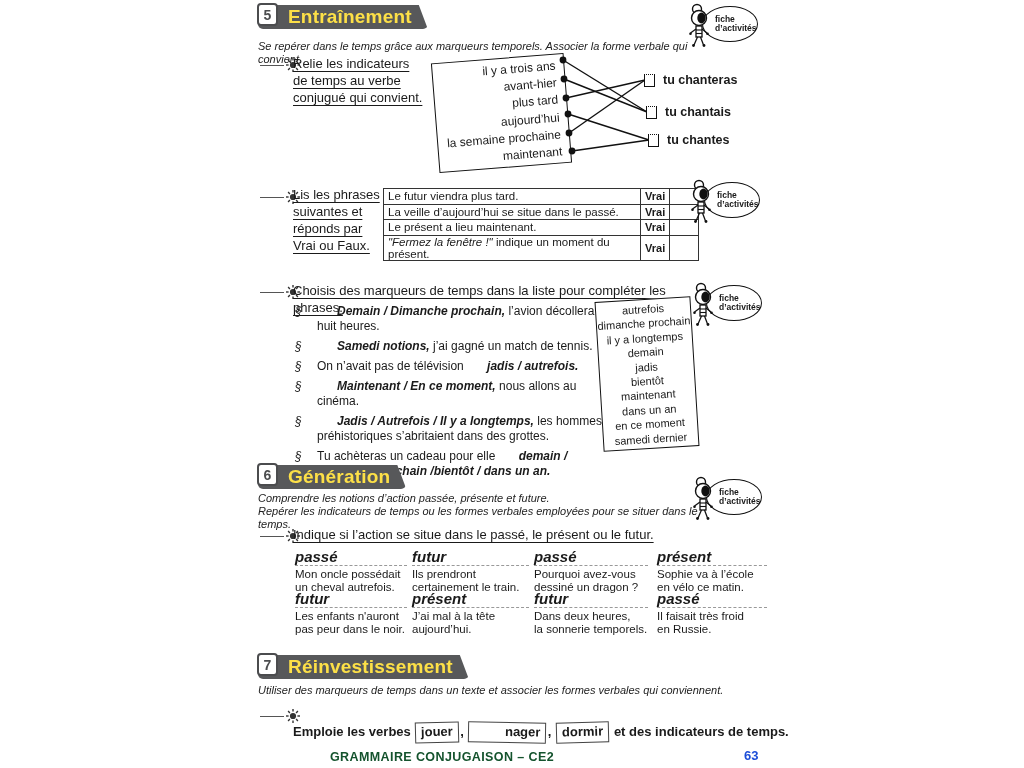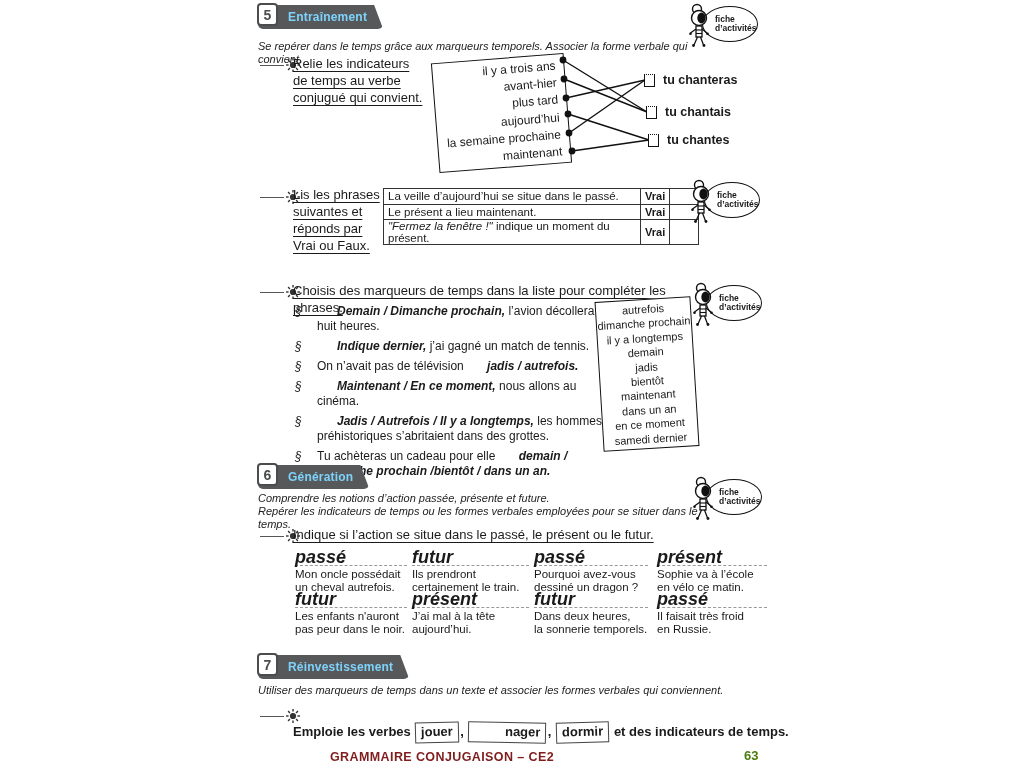--- a/index.html
+++ b/index.html
@@ -2,22 +2,22 @@
 <html><head>
 <meta charset="utf-8">
 <style>
   * { margin:0; padding:0; box-sizing:border-box; }
   html,body { width:1024px; height:768px; background:#ffffff; overflow:hidden;
               font-family:"Liberation Sans", sans-serif; color:#1a1a1a; }
   .abs { position:absolute; }
 
   
   .sec-head { position:absolute; height:24px; }
-  .sec-banner { display:inline-block; background:#57585a; color:#7dd3fc; font-weight:bold;
-    font-size:12px; line-height:24px; padding:0 16px 0 30px; border-radius:5px;
+  .sec-banner { display:inline-block; background:#57585a; color:#fde047; font-weight:bold;
+    font-size:19px; line-height:24px; padding:0 16px 0 30px; border-radius:5px;
     clip-path:polygon(0 0, calc(100% - 9px) 0, 100% 100%, 0 100%); letter-spacing:.2px; }
   .sec-num { position:absolute; left:-1px; top:-2px; z-index:2; background:#fff;
     border:2.4px solid #4b4c4e; border-radius:4px; width:21px; height:23px;
     display:flex; align-items:center; justify-content:center;
     font-weight:bold; font-size:14px; color:#4b4c4e; }
 
   .subtitle { font-style:italic; font-size:11px; line-height:13px; color:#222; }
 
   
   .bullet { position:absolute; display:flex; align-items:center; }
@@ -51,21 +51,21 @@
   .ex3-item { display:flex; font-size:12px; line-height:15px; margin-bottom:5px; }
   .ex3-item .mk { width:22px; flex:0 0 22px; font-style:italic; font-size:12px; color:#222; }
   .bi { font-weight:bold; font-style:italic;margin-left:20px; }
   .word-box { position:absolute; left:599px; top:299px; width:96px; height:150px;
     border:1.6px solid #111; transform:rotate(-3.5deg); background:#fff;
     display:flex; flex-direction:column; justify-content:center; }
   .word-box span { text-align:center; font-size:11px; line-height:14.4px; white-space:nowrap; }
 
   
   .eval-cell { position:absolute; }
-  .eval-answer { font-style:italic; font-weight:bold; font-size:18px; line-height:14px;
+  .eval-answer { font-style:italic; font-weight:bold; font-size:15px; line-height:14px;
     border-bottom:1.3px dashed #999; padding-bottom:1px; }
   .eval-sentence { font-size:11.5px; line-height:13px; margin-top:2px; }
 
   
   .ex5 { position:absolute; left:293px; top:704px; font-weight:bold; font-size:13px; line-height:18px; }
   .vbox { display:inline-block; border:1.3px solid #444; padding:0 5px 1px 5px; margin:0 1px; background:#fff; }
   .vbox.r1 { transform:rotate(-1.5deg); }
   .vbox.r2 { transform:rotate(1deg);padding-left:36px; }
 
   
@@ -73,22 +73,22 @@
   .fiche .bubble { position:absolute; left:14px; top:4px; width:56px; height:36px;
     border:1.6px solid #111; border-radius:50%; background:#fff;
     display:flex; flex-direction:column; justify-content:center; padding-left:12px; }
   .fiche .bubble span { font-size:8.5px; font-weight:bold; line-height:9.5px; white-space:nowrap; }
   .fiche svg { position:absolute; left:0; top:0; z-index:2; }
 
   
   .footer-brand { position:absolute; left:253px; top:772px; border:1.4px solid #999;
     border-radius:9px; padding:0 8px 1px 8px; font-weight:bold; font-size:11px; color:#555; }
   .footer-title { position:absolute; left:330px; top:750px; font-weight:bold;
-    font-size:12.5px; color:#7f1d1d; letter-spacing:.4px; }
-  .footer-page { position:absolute; left:744px; top:748px; font-weight:bold; font-size:13px; color:#4d7c0f; }
+    font-size:12.5px; color:#14532d; letter-spacing:.4px; }
+  .footer-page { position:absolute; left:744px; top:748px; font-weight:bold; font-size:13px; color:#1d4ed8; }
 </style>
 </head>
 <body>
 
 <div class="sec-head" style="left:258px; top:5px;">
   <span class="sec-num">5</span>
   <span class="sec-banner">Entraînement</span>
 </div>
 <div class="abs subtitle" style="left:258px; top:32px; width:470px;margin-top:8px;">Se repérer dans le temps grâce aux marqueurs temporels. Associer la forme verbale qui convient.</div>
 
@@ -192,20 +192,25 @@
 </div>
 <div class="prompt" style="left:293px; top:186px; width:110px;">
   <span>Lis les phrases</span><br>
   <span>suivantes et</span><br>
   <span>réponds par</span><br>
   <span>Vrai ou Faux.</span>
 </div>
 
 <table class="vf-table">
   <tbody>
+      <tr>
+    <td class="s"><span class="it"></span><span>Le futur viendra plus tard.</span></td>
+    <td class="v">Vrai</td>
+    <td class="f"></td>
+  </tr>
   <tr>
     <td class="s"><span class="it"></span><span>La veille d’aujourd’hui se situe dans le passé.</span></td>
     <td class="v">Vrai</td>
     <td class="f"></td>
   </tr>
   <tr>
     <td class="s"><span class="it"></span><span>Le présent a lieu maintenant.</span></td>
     <td class="v">Vrai</td>
     <td class="f"></td>
   </tr>
@@ -260,21 +265,21 @@
   <span>Choisis des marqueurs de temps dans la liste pour compléter les phrases.</span>
 </div>
 
 <div class="ex3-list">
   <div class="ex3-item">
     <span class="mk">§</span>
     <span><span class="bi">Demain / Dimanche prochain,</span><span> l’avion décollera à huit heures.</span></span>
   </div>
   <div class="ex3-item">
     <span class="mk">§</span>
-    <span><span class="bi">Indique dernier,</span><span>  j’ai gagné un match de tennis.</span></span>
+    <span><span class="bi">Samedi notions,</span><span>  j’ai gagné un match de tennis.</span></span>
   </div>
   <div class="ex3-item">
     <span class="mk">§</span>
     <span><span>On n’avait pas de télévision </span><span class="bi">jadis / autrefois.</span></span>
   </div>
   <div class="ex3-item">
     <span class="mk">§</span>
     <span><span class="bi">Maintenant / En ce moment,</span><span> nous allons au cinéma.</span></span>
   </div>
   <div class="ex3-item">

